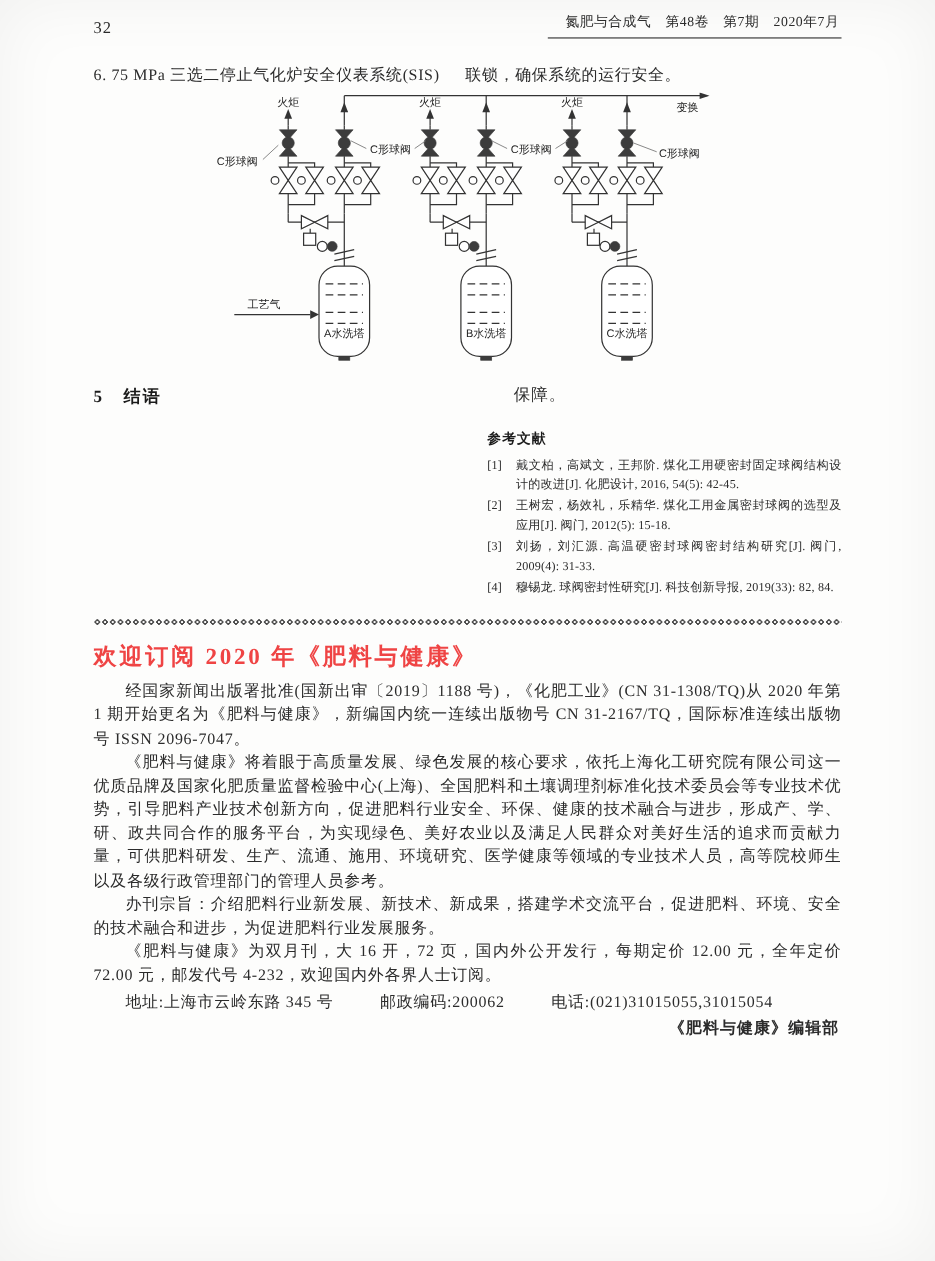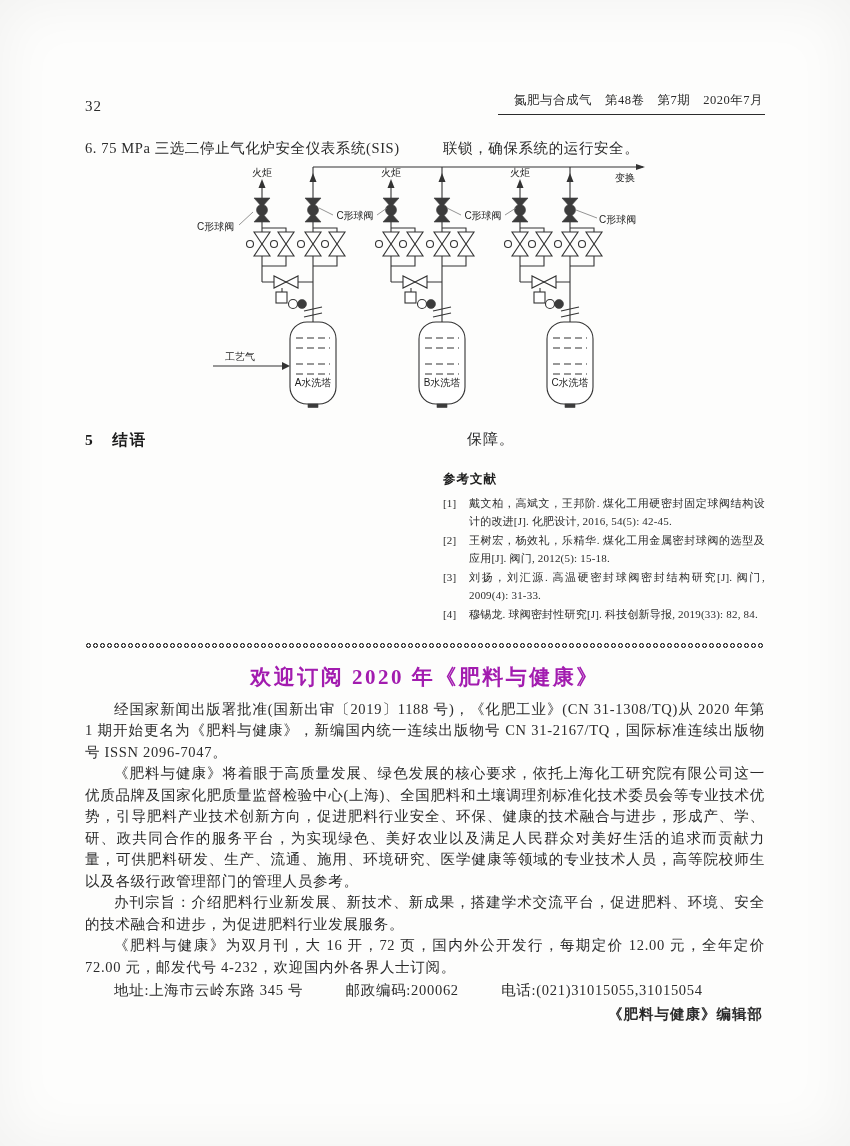--- a/index.html
+++ b/index.html
@@ -5,29 +5,29 @@
   html,body{margin:0;padding:0;}
   body{
     width:850px;height:1146px;
     background:#fdfdfc;
     font-family:"Liberation Serif","DejaVu Serif",serif;
     color:#2b2b2b;
     position:relative;
     box-shadow:inset 0 0 60px rgba(0,0,0,0.05);
     overflow:hidden;
   }
-  .page{width:680px;margin:0 auto;padding-top:92px;}
+  .page{width:680px;margin:12px auto;}
 
   
   .hdr{display:flex;justify-content:space-between;align-items:flex-end;}
   .hdr .pageno{font-size:15px;letter-spacing:1px;}
   .hdr .jinfo{font-size:12.5px;letter-spacing:.5px;border-bottom:1.6px solid #2b2b2b;padding:0 2px 5px 16px;}
 
   
-  .intro{display:flex;gap:20px;margin-top:24px;font-size:14.5px;letter-spacing:.6px;}
+  .intro{display:flex;margin-top:24px;font-size:14.5px;letter-spacing:.6px;}
   .intro .l{width:338px;}
   .intro .r{width:322px;}
 
   
   .figwrap{margin-top:6px;}
   .figsvg{display:block;margin-left:110px;}
   .figsvg text{font-family:"Liberation Sans","DejaVu Sans",sans-serif;font-size:10px;fill:#222;}
   .figcaption{text-align:center;font-weight:bold;font-size:13.5px;letter-spacing:1px;margin-top:2px;color:#1e1e1e;}
 
   
@@ -45,21 +45,21 @@
   .received{font-size:12.5px;letter-spacing:1px;text-align:right;margin-top:10px;}
 
   
   .divider{
     height:7px;margin-top:16px;width:100%;
     background-image:radial-gradient(circle at 3.5px 3.5px,#fff 0 1.1px,#4c4c4c 1.1px 2.3px,transparent 2.4px);
     background-size:7px 7px;background-repeat:repeat-x;
   }
 
   
-  .ann-title{text-align:center;font-size:21px;font-weight:bold;letter-spacing:2.5px;margin:14px 0 8px 0;color:#a21caf;}
+  .ann-title{font-size:21px;font-weight:bold;letter-spacing:2.5px;margin:14px 0 8px 0;color:#ef4444;}
   .ann-p{font-size:14.5px;line-height:21.5px;letter-spacing:.7px;text-align:justify;text-indent:2em;margin:0;}
   .ann-addr{font-size:14.5px;letter-spacing:.7px;margin-top:3px;text-indent:2em;}
   .ann-addr span{margin-right:38px;}
   .ann-addr span:last-child{margin-right:0;}
   .ann-sign{font-size:14.5px;font-weight:bold;letter-spacing:1px;text-align:right;margin-top:5px;padding-right:2px;}
 
   svg line,svg polyline{stroke:#333;stroke-width:1.1;fill:none;}
   svg .dk{fill:#3c3c3c;stroke:#3c3c3c;stroke-width:.6;}
   svg .wt{fill:#fff;stroke:#333;stroke-width:1.1;}
   svg .ldr{stroke:#777;stroke-width:.8;}

